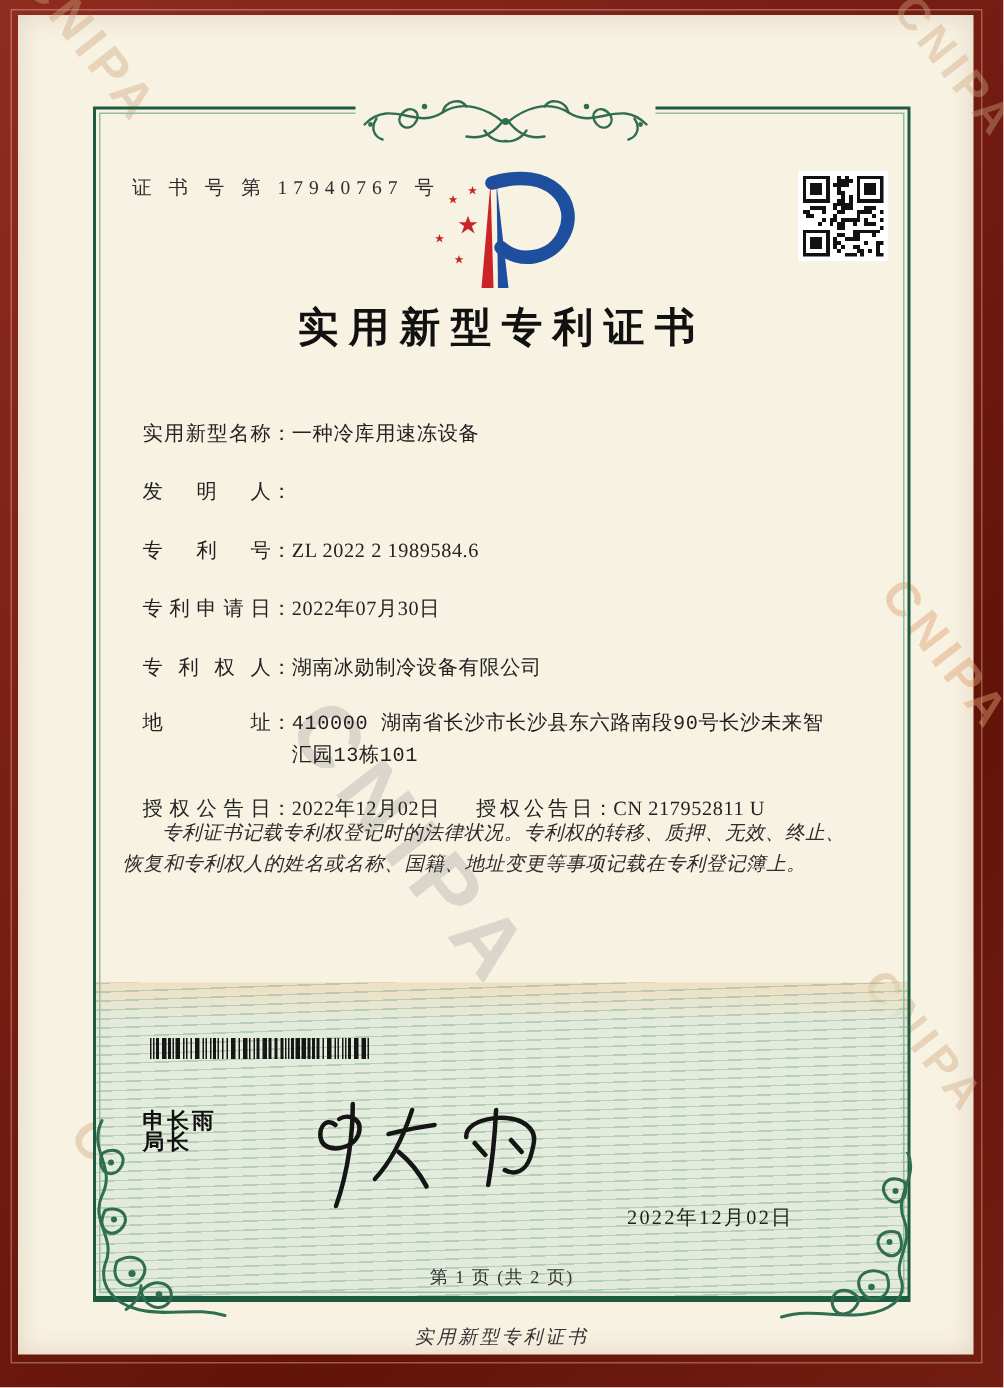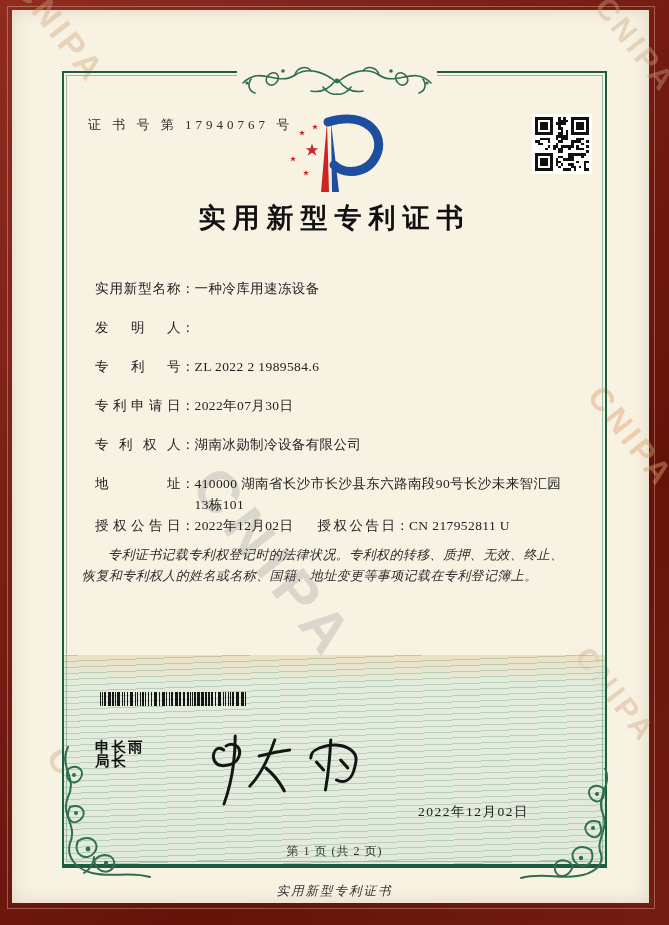--- a/index.html
+++ b/index.html
@@ -57,21 +57,21 @@
   .qr { position:absolute; left:520px; top:104px; width:60px; height:60px; background:#fff; padding:3px; }
   .logo { position:absolute; left:270px; top:100px; width:104px; height:88px; }
 
   .title { position:absolute; left:50px; top:190px; width:545px; text-align:center;
     font-size:27px; font-weight:bold; color:#111; letter-spacing:7px; }
 
   
   .fields { position:absolute; left:83px; top:268px; width:478px;
     font-size:13.5px; color:#222; }
   .frow { display:flex; line-height:22px; margin-bottom:17px; }
-  .frow.addr { margin-bottom:0; line-height:21px; }
+  .frow.addr { margin-bottom:13px; line-height:21px;font-family:Liberation Mono, monospace; }
   .lbl { display:inline-block; width:86px; text-align:justify; text-align-last:justify;
     flex:none; letter-spacing:.5px; }
   .colon { flex:none; }
   .val { flex:1; letter-spacing:.4px; }
   .frow .val2grp { display:flex; margin-left:24px; flex:none; }
   .val-fix { flex:none; }
 
   
   .bodytxt { position:absolute; left:70px; top:534px; width:492px;
     font-size:13px; line-height:21px; color:#2c2c2c; font-style:italic; letter-spacing:.4px; }

